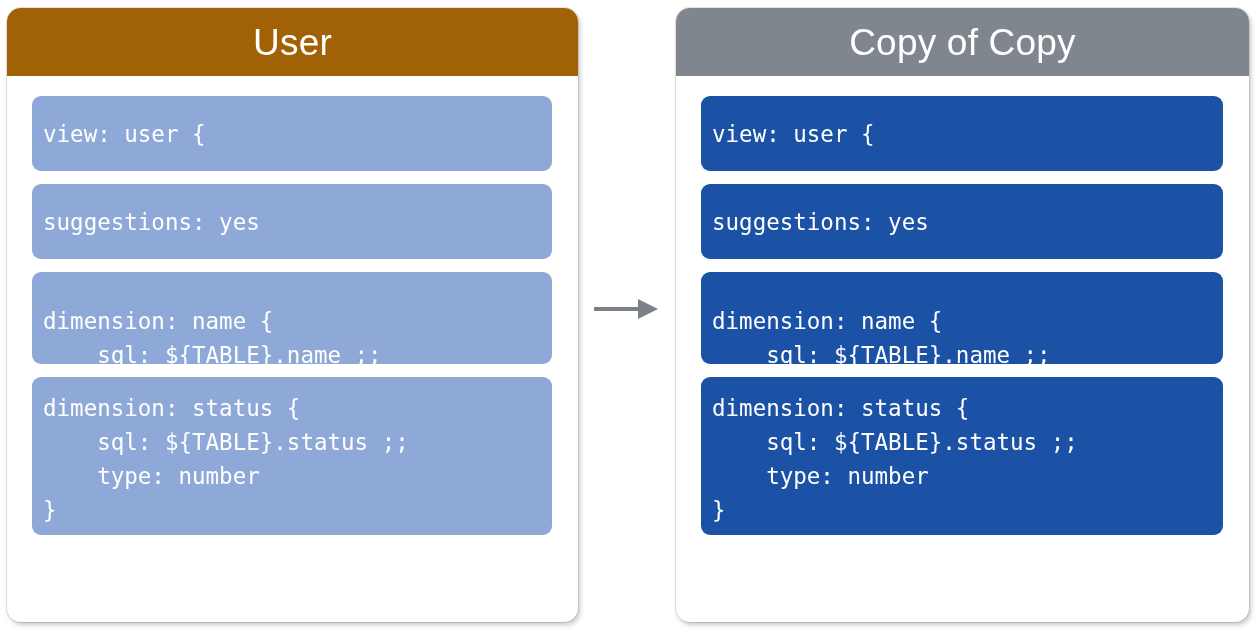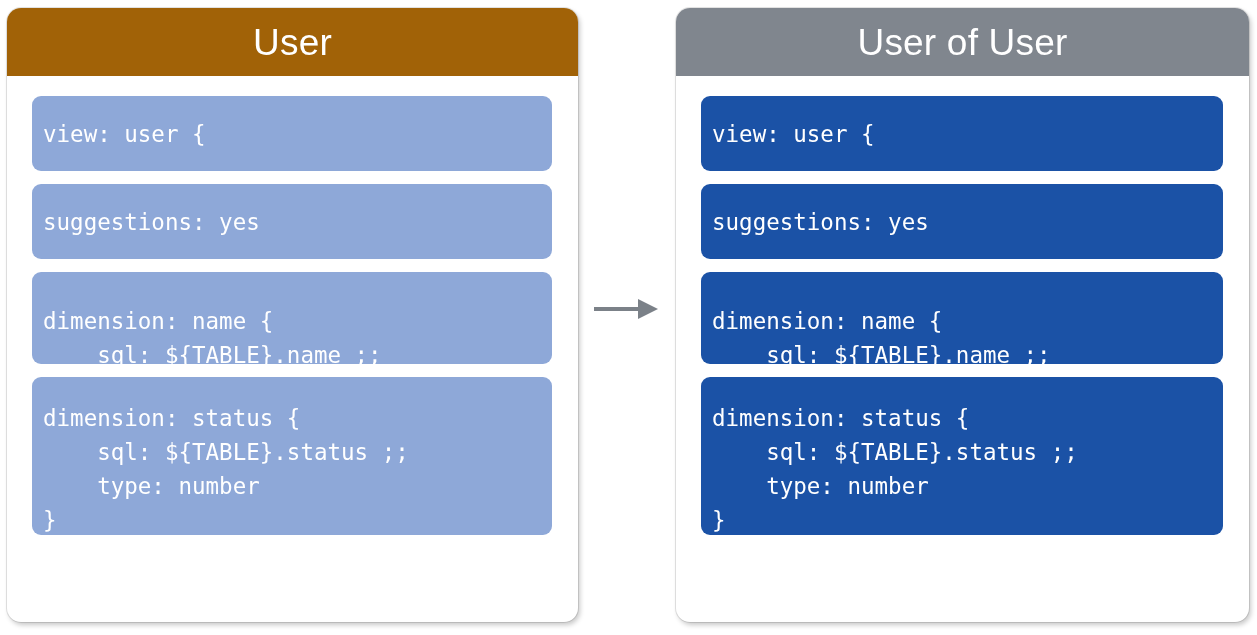--- a/index.html
+++ b/index.html
@@ -65,21 +65,21 @@
     line-height: 34px;
     white-space: pre;
     box-sizing: border-box;
     padding: 20px 14px 20px 11px;
   }
   .panel-left  .code-block { background: #8ea8d8; }
   .panel-right .code-block { background: #1b52a6; }
 
   .code-block.h-1 { height: 75px;  padding-top: 21px; }
   .code-block.h-3 { height: 92px; padding-top: 32px; }
-  .code-block.h-4 { height: 158px; padding-top: 24px; }
+  .code-block.h-4 { height: 158px; padding-top: 14px; }
 
   
   .arrow {
     position: absolute;
     left: 594px;
     top: 296px;
     width: 64px;
     height: 26px;
   }
 </style>
@@ -104,21 +104,21 @@
   </div>
 
   <div class="arrow">
     <svg width="64" height="26" viewBox="0 0 64 26" xmlns="http://www.w3.org/2000/svg">
       <line x1="0" y1="13" x2="48" y2="13" stroke="#7b8188" stroke-width="4"></line>
       <polygon points="44,3 64,13 44,23" fill="#7b8188"></polygon>
     </svg>
   </div>
 
   <div class="panel panel-right">
-    <div class="panel-header">User of User</div>
+    <div class="panel-header">Copy of Copy</div>
     <div class="panel-body">
       <div class="code-block h-1">view: user {</div>
       <div class="code-block h-1">suggestions: yes</div>
       <div class="code-block h-3">dimension: name {
     sql: ${TABLE}.name ;;
 }</div>
       <div class="code-block h-4">dimension: status {
     sql: ${TABLE}.status ;;
     type: number
 }</div>

